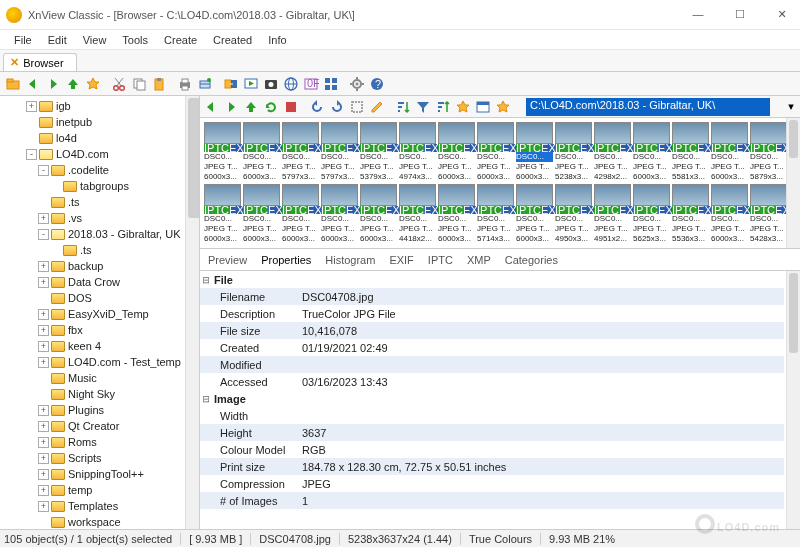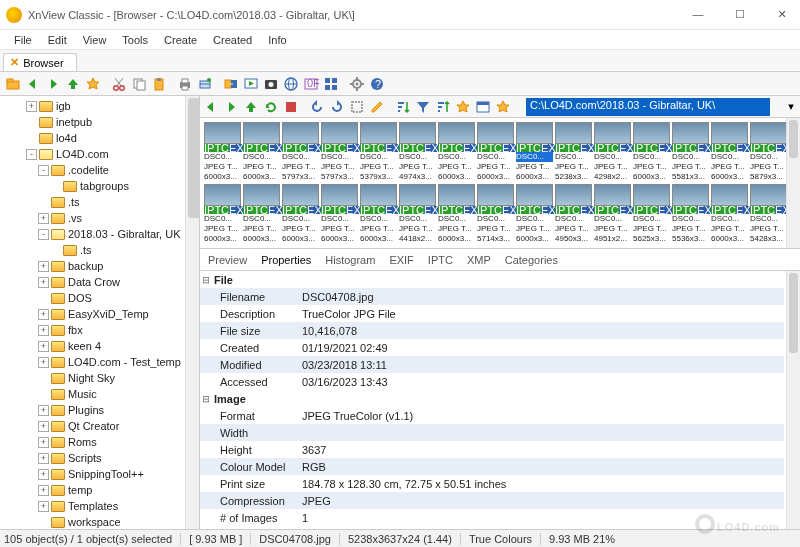--- a/index.html
+++ b/index.html
@@ -346,27 +346,27 @@
         <li>
           <span class="ind" style="width: 36px;"></span>
           <span class="exp">+</span>
           <span class="fld"></span>
           <span class="lbl">LO4D.com - Test_temp</span>
         </li>
         <li>
           <span class="ind" style="width: 36px;"></span>
           <span class="exp blank"></span>
           <span class="fld"></span>
+          <span class="lbl">Music</span>
+        </li>
+        <li>
+          <span class="ind" style="width: 36px;"></span>
+          <span class="exp blank"></span>
+          <span class="fld"></span>
           <span class="lbl">Night Sky</span>
-        </li>
-        <li>
-          <span class="ind" style="width: 36px;"></span>
-          <span class="exp blank"></span>
-          <span class="fld"></span>
-          <span class="lbl">Music</span>
         </li>
         <li>
           <span class="ind" style="width: 36px;"></span>
           <span class="exp">+</span>
           <span class="fld"></span>
           <span class="lbl">Plugins</span>
         </li>
         <li>
           <span class="ind" style="width: 36px;"></span>
           <span class="exp">+</span>
@@ -882,36 +882,30 @@
           <span class="val">10,416,078</span>
         </div>
         <div class="row">
           <span class="exp2"></span>
           <span class="key">Created</span>
           <span class="val">01/19/2021 02:49</span>
         </div>
         <div class="row">
           <span class="exp2"></span>
           <span class="key">Modified</span>
-          <span class="val">03/23/2018 13:11</span>
         </div>
         <div class="row">
           <span class="exp2"></span>
           <span class="key">Accessed</span>
           <span class="val">03/16/2023 13:43</span>
         </div>
         <div class="row hdr">
           <span class="exp2">⊟</span>
           <span class="key">Image</span>
           <span class="val"></span>
-        </div>
-        <div class="row">
-          <span class="exp2"></span>
-          <span class="key">Format</span>
-          <span class="val">JPEG TrueColor (v1.1)</span>
         </div>
         <div class="row">
           <span class="exp2"></span>
           <span class="key">Width</span>
         </div>
         <div class="row">
           <span class="exp2"></span>
           <span class="key">Height</span>
           <span class="val">3637</span>
         </div>

